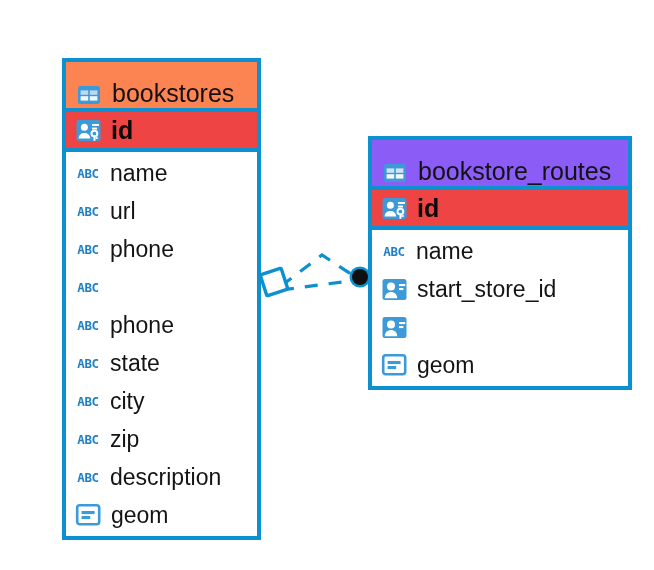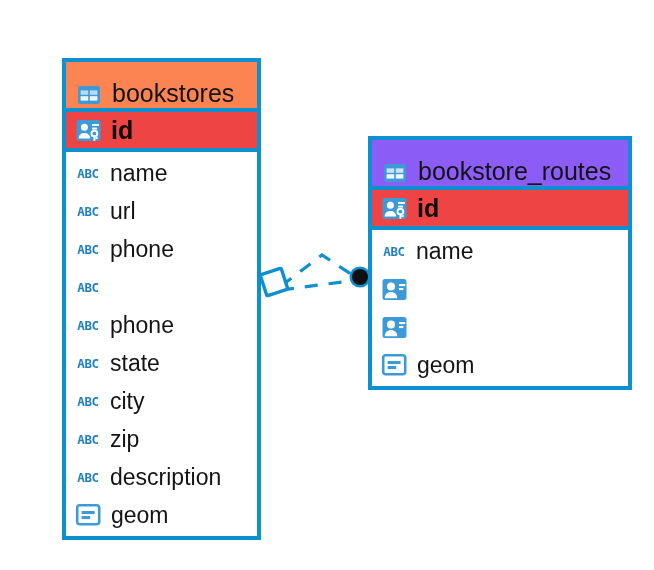--- a/index.html
+++ b/index.html
@@ -208,20 +208,21 @@
         <span>name</span>
       </div>
       <div class="field-row">
         <svg class="ico" width="27" height="27" viewBox="0 0 27 27">
           <rect x="1.5" y="3" width="24" height="21" rx="2.5" fill="#3d9ad9"></rect>
           <circle cx="10" cy="10.4" r="4" fill="#ffffff"></circle>
           <path d="M3.8 22.2c0-4 3-6.2 6.2-6.2s6.2 2.2 6.2 6.2z" fill="#ffffff"></path>
           <rect x="18" y="8" width="6.2" height="2.1" fill="#ffffff"></rect>
           <rect x="18" y="12" width="4.4" height="2.1" fill="#ffffff"></rect>
         </svg>
+        <span>start_store_id</span>
       </div>
       <div class="field-row">
         <svg class="ico" width="27" height="27" viewBox="0 0 27 27">
           <rect x="1.5" y="3" width="24" height="21" rx="2.5" fill="#3d9ad9"></rect>
           <circle cx="10" cy="10.4" r="4" fill="#ffffff"></circle>
           <path d="M3.8 22.2c0-4 3-6.2 6.2-6.2s6.2 2.2 6.2 6.2z" fill="#ffffff"></path>
           <rect x="18" y="8" width="6.2" height="2.1" fill="#ffffff"></rect>
           <rect x="18" y="12" width="4.4" height="2.1" fill="#ffffff"></rect>
         </svg>
       </div>

